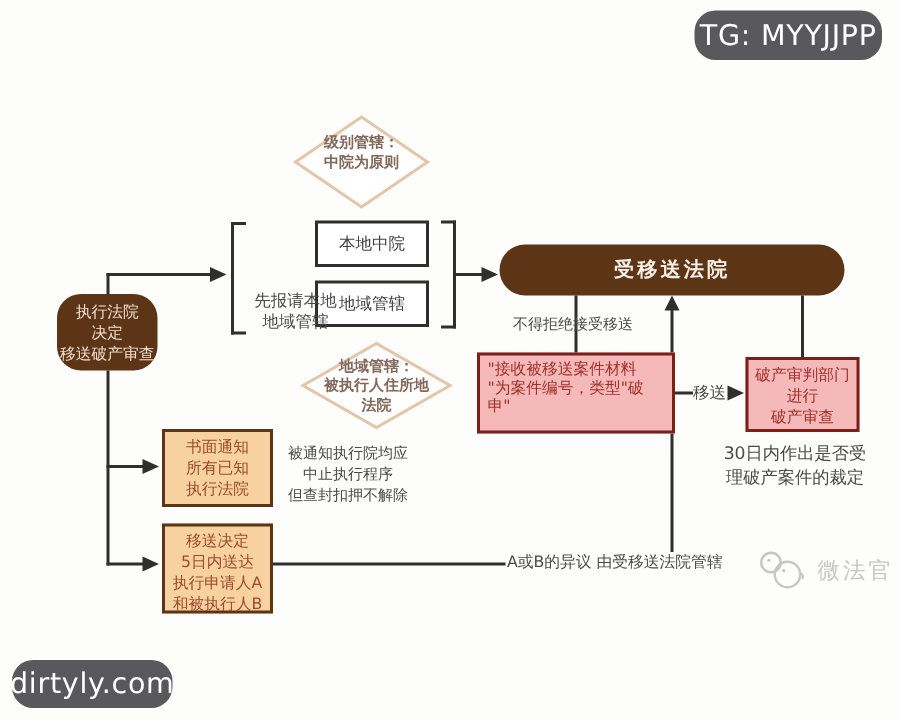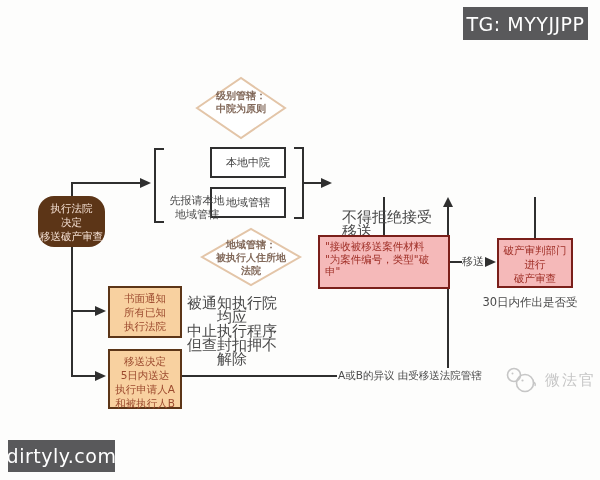--- a/index.html
+++ b/index.html
@@ -1,20 +1,20 @@
 <!DOCTYPE html>
 <html><head>
 <meta charset="utf-8">
 <style>
   * { margin:0; padding:0; box-sizing:border-box; }
   body { font-family:"DejaVu Sans", sans-serif; background:#ffffff; }
   #stage { position:relative; width:600px; height:480px; background:#fdfdfc; overflow:hidden; }
 
   .badge { position:absolute; background:#59595b; color:#ffffff; display:flex;
-           align-items:center; justify-content:center; font-size:19px; letter-spacing:0.5px; }
+           align-items:center; justify-content:center; font-size:19px; letter-spacing:0.5px;border-radius:14px; }
 
   .line-h { position:absolute; height:2px; background:#2f2f2f; }
   .line-v { position:absolute; width:2px; background:#2f2f2f; }
   .arr-r { position:absolute; width:0; height:0;
            border-top:5px solid transparent; border-bottom:5px solid transparent;
            border-left:11px solid #2f2f2f; }
   .arr-u { position:absolute; width:0; height:0;
            border-left:5px solid transparent; border-right:5px solid transparent;
            border-bottom:10px solid #2f2f2f; }
 
@@ -27,21 +27,21 @@
 
   .dark-node { position:absolute; background:#5c3517; color:#f3ded1; text-align:center; }
   .pill { border-radius:17px; display:flex; align-items:center; justify-content:center;
           font-size:13.5px; font-weight:bold; letter-spacing:2px; color:#f7efe7; }
   .start { border-radius:16px; font-size:10.5px; line-height:14px; padding-top:5px; }
 
   .orange-box { position:absolute; background:#f8d1a0; border:2px solid #5c3517; color:#9c4a2e;
                 text-align:center; font-size:10.5px; line-height:14px; padding-top:3px; }
   .pink-box { position:absolute; background:#f5b9b9; border:2px solid #7a1f1a; color:#a03028;
               font-size:10.5px; }
-  .note { position:absolute; color:#4a4a4a; font-size:15px; line-height:14px; }
+  .note { position:absolute; color:#4a4a4a; font-size:10px; line-height:14px; }
 
   .watermark { position:absolute; display:flex; align-items:center; gap:6px; color:#c6c6c6; }
   .watermark .wm-label { font-size:15px; letter-spacing:2px; }
 </style>
 </head>
 <body>
 
 <div id="stage">
 
   <div class="badge" style="left:463px; top:7px; width:125px; height:33px;">TG: MYYJJPP</div>
@@ -57,20 +57,21 @@
 
   <div class="court-box" style="left:210px; top:147px; width:76px; height:31px;">本地中院</div>
   <div class="court-box" style="left:210px; top:187px; width:76px; height:31px;">地域管辖</div>
 
   <div class="line-v" style="left:302px; top:147px; height:72px;"></div>
   <div class="line-h" style="left:294px; top:147px; width:10px;"></div>
   <div class="line-h" style="left:294px; top:217px; width:10px;"></div>
   <div class="line-h" style="left:303px; top:182px; width:19px;"></div>
   <div class="arr-r" style="left:321px; top:178px;"></div>
 
+  <div class="dark-node pill" style="left:333px; top:163px; width:230px; height:34px;">受移送法院</div>
 
   <div class="dark-node start" style="left:38px; top:196px; width:67px; height:51px;">
     <div>执行法院</div>
     <div>决定</div>
     <div>移送破产审查</div>
   </div>
 
   <div class="line-v" style="left:71px; top:182px; height:14px;"></div>
   <div class="line-h" style="left:71px; top:182px; width:70px;"></div>
   <div class="arr-r" style="left:140px; top:178px;"></div>
@@ -138,20 +139,21 @@
   <div class="arr-r" style="left:485px; top:257px;"></div>
 
   <div class="pink-box" style="left:497px; top:238px; width:76px; height:50px; text-align:center; line-height:14px; padding-top:3px;">
     <div>破产审判部门</div>
     <div>进行</div>
     <div>破产审查</div>
   </div>
 
   <div class="note" style="left:478px; top:294px; width:104px; text-align:center; font-size:11.5px; line-height:16px;">
     <div>30日内作出是否受</div>
+    <div>理破产案件的裁定</div>
   </div>
 
   <div class="watermark" style="left:505px; top:366px;">
     <svg width="34" height="28" viewBox="0 0 34 28">
       <circle cx="9" cy="9" r="6.5" fill="none" stroke="#c6c6c6" stroke-width="1.6"></circle>
       <circle cx="7.5" cy="7.5" r="1" fill="#c6c6c6"></circle>
       <circle cx="20" cy="17" r="8.5" fill="none" stroke="#c6c6c6" stroke-width="1.6"></circle>
       <circle cx="17.5" cy="14.5" r="1.1" fill="#c6c6c6"></circle>
       <path d="M28 16 q3 1 2 4" fill="none" stroke="#c6c6c6" stroke-width="1.4"></path>
     </svg>

